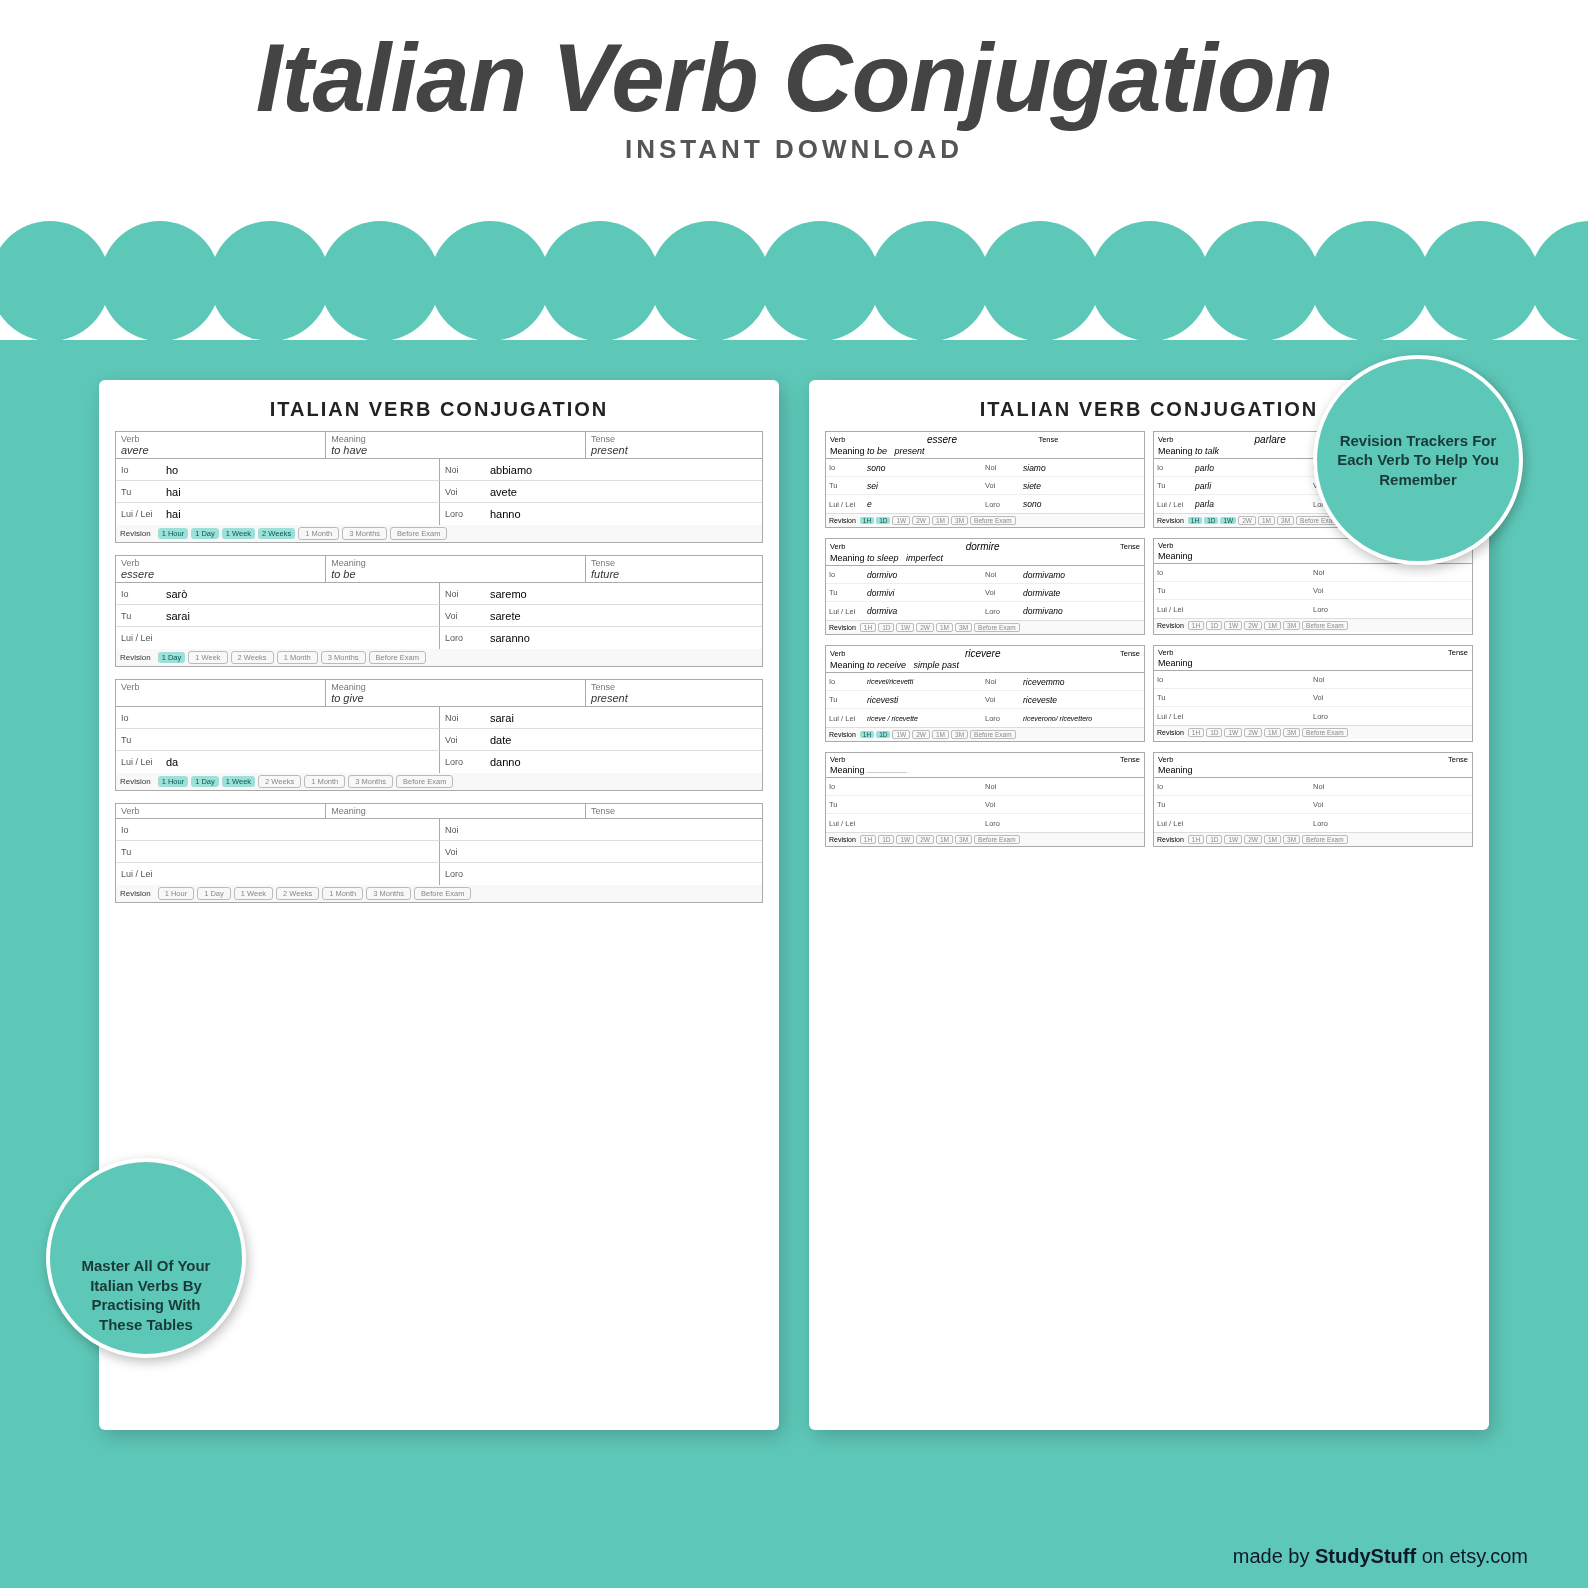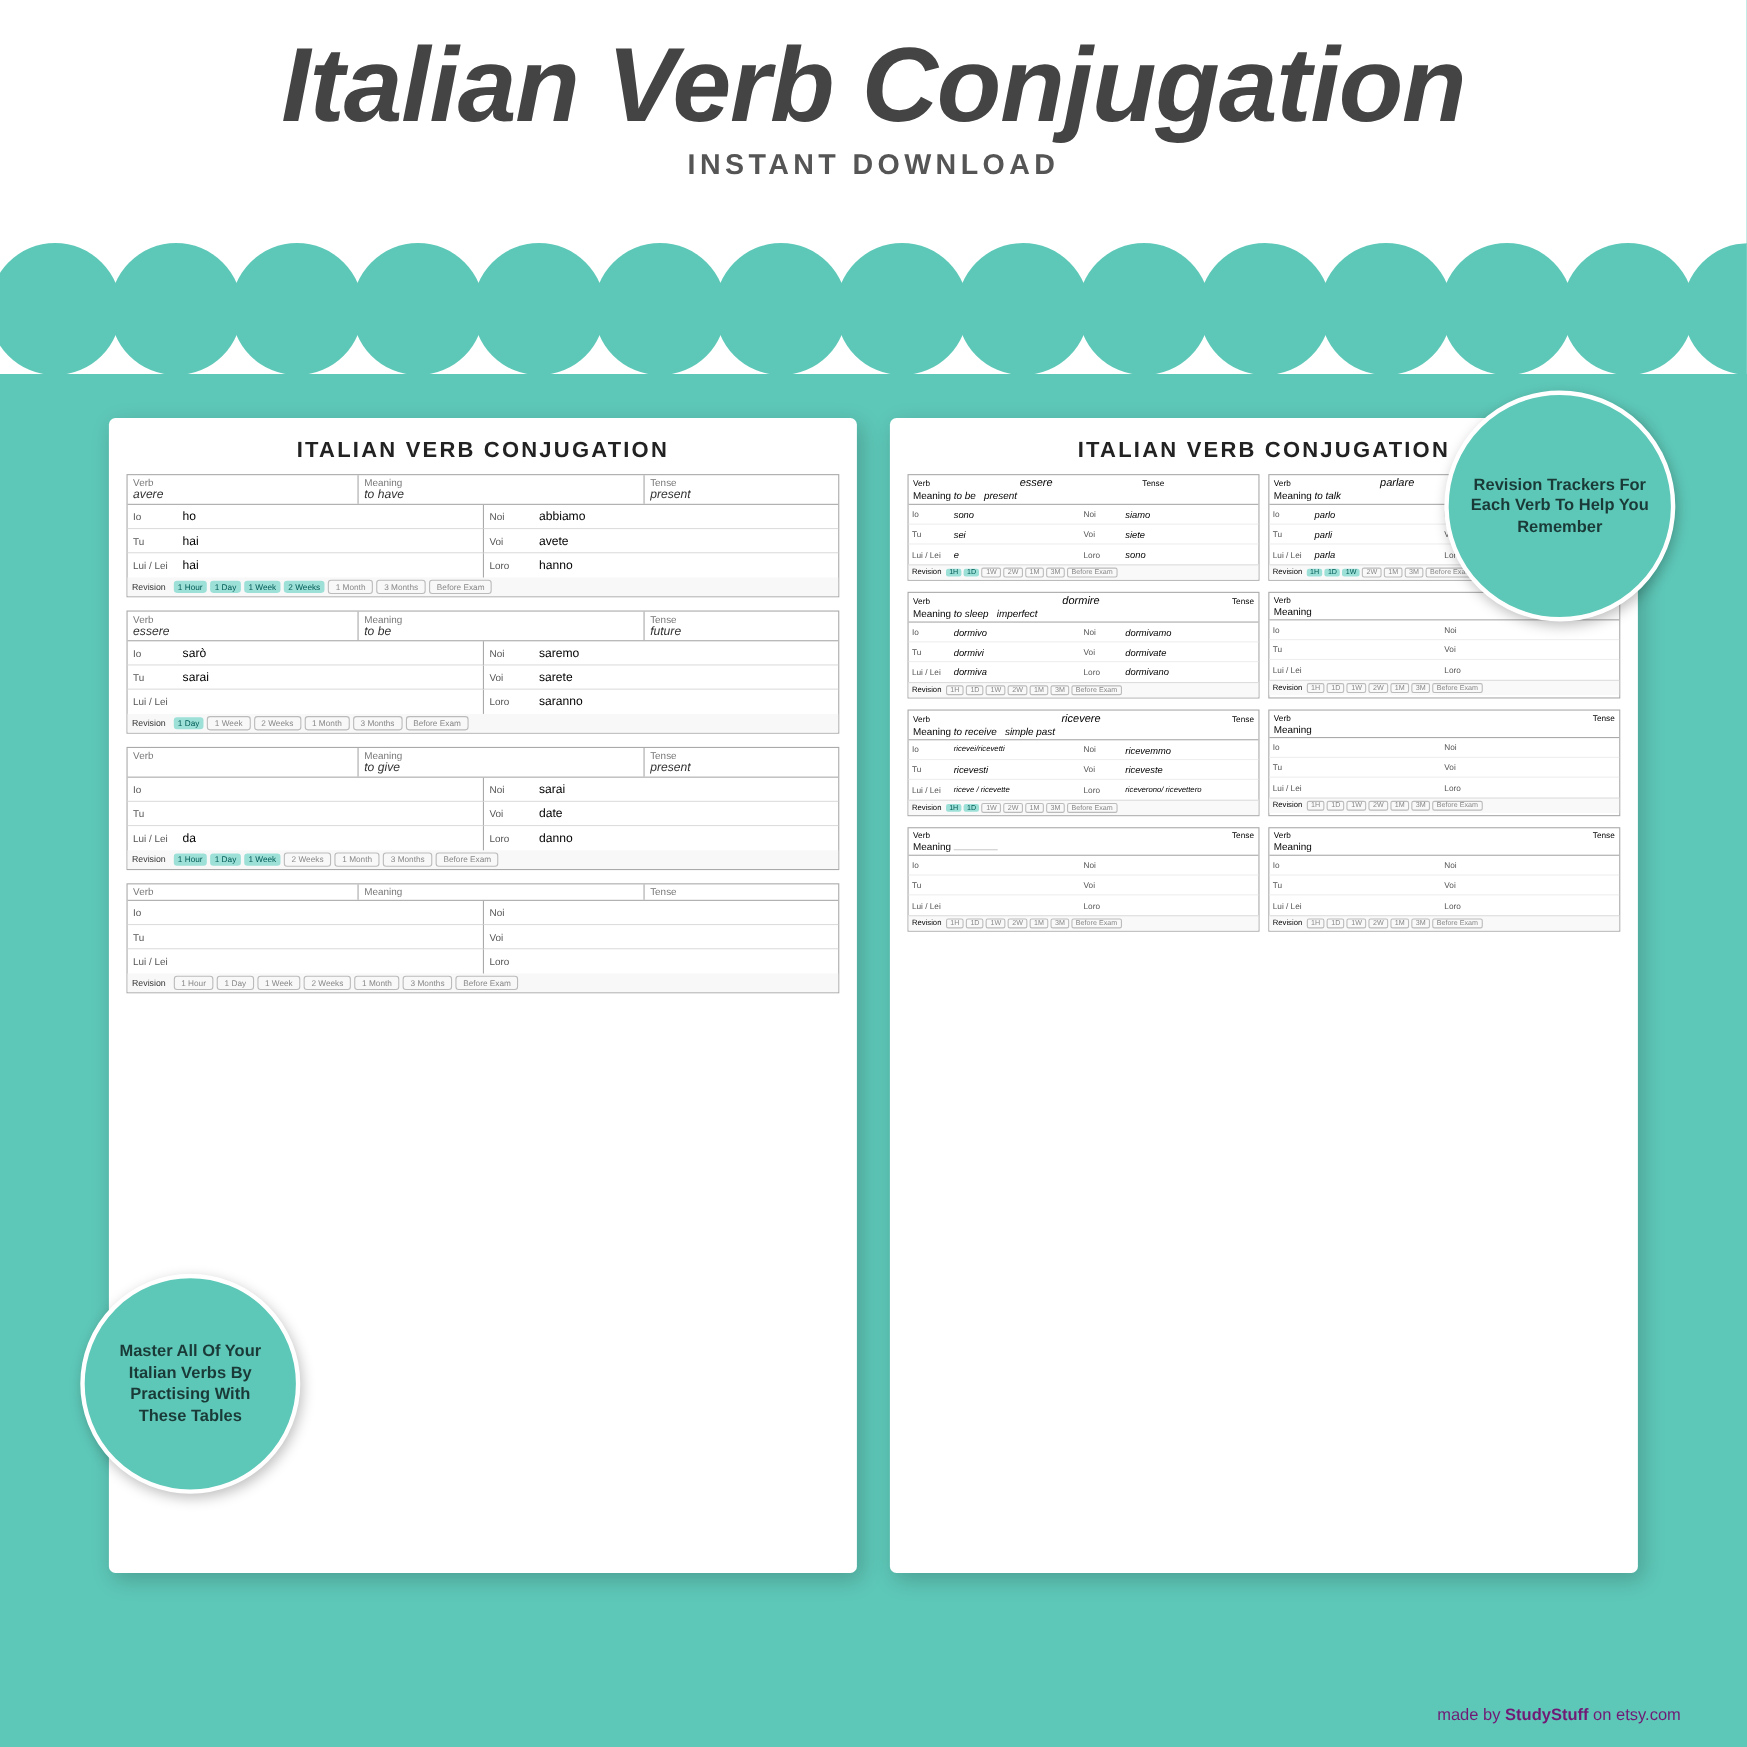--- a/index.html
+++ b/index.html
@@ -204,22 +204,22 @@
       font-weight: 800;
       color: #1a3a38;
       line-height: 1.3;
     }
 
     
     .footer {
       position: absolute;
       bottom: 20px;
       right: 60px;
-      font-size: 15px;
-      color: #701a75;
+      font-size: 20px;
+      color: #0f172a;
       z-index: 20;
     }
     .footer-brand { font-weight: 700; }
   </style>
 </head>
 <body>
 
 <div class="cloud-bg">
   <div class="cloud-bottom">
     <div class="cloud-circle"></div>
@@ -238,21 +238,21 @@
     <div class="cloud-circle"></div>
     <div class="cloud-circle"></div>
   </div>
 </div>
 
 <div class="header">
   <div class="title-main">Italian Verb Conjugation</div>
   <div class="instant-download">INSTANT DOWNLOAD</div>
 </div>
 
-<div class="teal-badge badge-left" style="position:absolute;left:73px;bottom:230px;z-index:30;">
+<div class="teal-badge badge-left" style="position:absolute;left:46px;bottom:230px;z-index:30;align-items:flex-end;">
   <div class="teal-badge-text">Master All Of Your Italian Verbs By Practising With These Tables</div>
 </div>
 
 <div class="teal-badge badge-right" style="position:absolute;right:65px;top:355px;z-index:30;width:210px;height:210px;">
   <div class="teal-badge-text">Revision Trackers For Each Verb To Help You Remember</div>
 </div>
 
 <div class="content-area">
 
   <div class="sheet-card">

